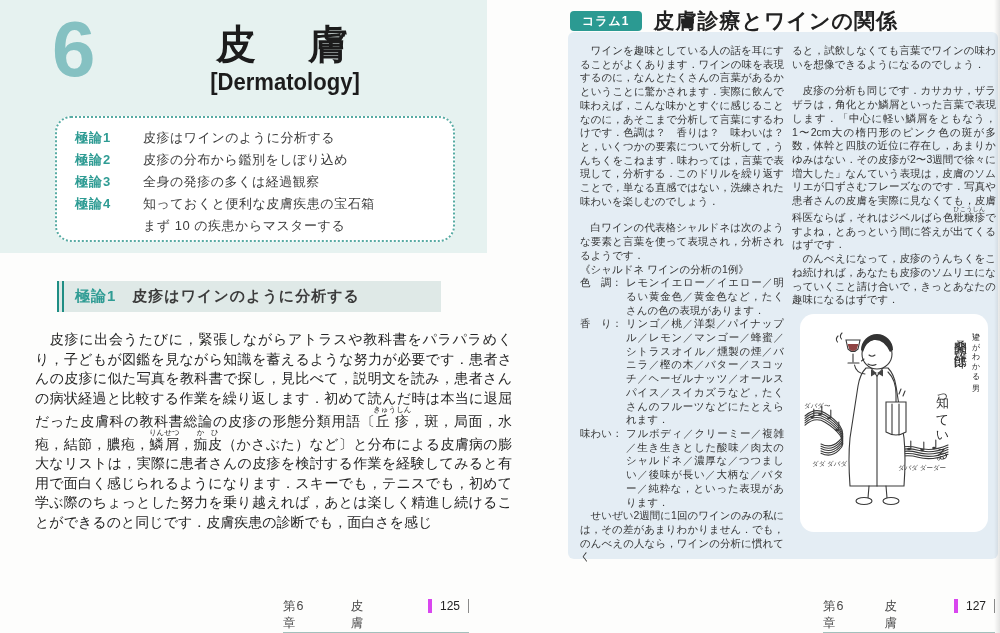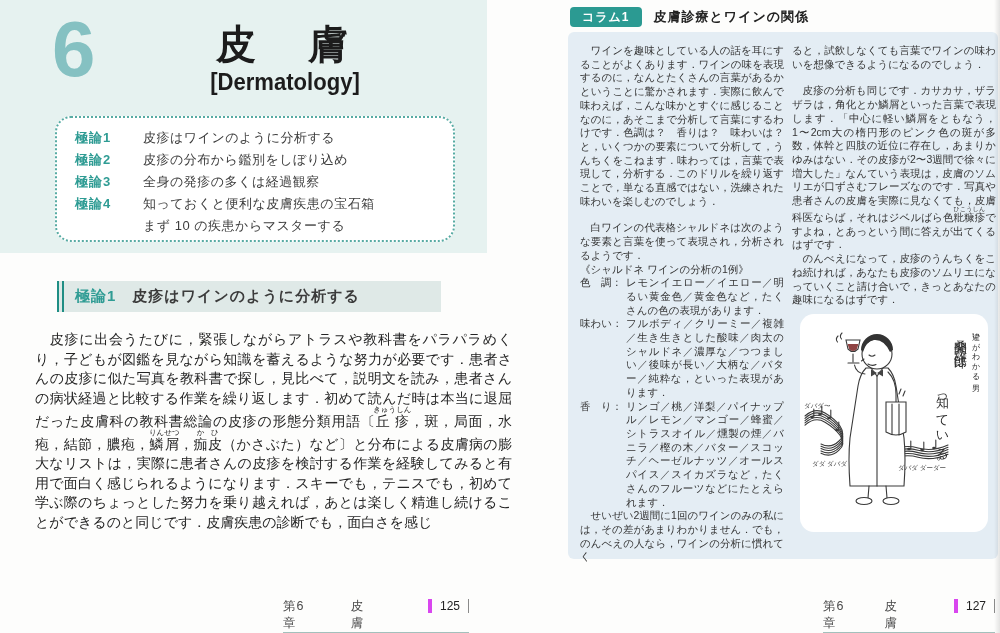--- a/index.html
+++ b/index.html
@@ -42,21 +42,21 @@
   .footer-right{left:823px;top:598px;width:172px;}
   .f-chapter{letter-spacing:1px;}
   .f-title{letter-spacing:2px;margin-left:8px;}
   .page-number{border-left:4px solid #d946ef;border-right:1px solid #8a8a8a;
     padding:0 8px;margin-left:10px;color:#222;font-size:12px;}
 
   
   .column-header{position:absolute;left:570px;top:7px;display:flex;align-items:center;}
   .badge{background:#2b9a92;color:#fff;font-size:12px;font-weight:bold;letter-spacing:1px;
     padding:3px 12px;border-radius:4px;line-height:1.2;}
-  .column-title{font-size:13px;font-weight:bold;color:#222;letter-spacing:1px;margin-left:12px;}
+  .column-title{font-size:21px;font-weight:bold;color:#222;letter-spacing:1px;margin-left:12px;}
   .panel{position:absolute;left:568px;top:32px;width:430px;height:527px;background:#e4edf4;border-radius:6px;}
   .txt-col{position:absolute;top:44px;width:204px;font-size:10.5px;line-height:13.7px;
     text-align:justify;color:#343434;}
   .txt-col p{margin:0;}
   .txt-col .gap{margin-top:13px;}
   .col-1{left:580px;}
   .col-2{left:792px;height:268px;overflow:hidden;}
   .txt-col rt{font-size:6px;}
   .analysis-item{display:flex;}
   .a-label{flex:0 0 46px;white-space:nowrap;}
@@ -135,26 +135,26 @@
 
   <div class="txt-col col-1">
     <p>　ワインを趣味としている人の話を耳にすることがよくあります．ワインの味を表現するのに，なんとたくさんの言葉があるかということに驚かされます．実際に飲んで味わえば，こんな味かとすぐに感じることなのに，あそこまで分析して言葉にするわけです．色調は？　香りは？　味わいは？　と，いくつかの要素について分析して，うんちくをこねます．味わっては，言葉で表現して，分析する．このドリルを繰り返すことで，単なる直感ではない，洗練された味わいを楽しむのでしょう．</p>
     <p class="gap">　白ワインの代表格シャルドネは次のような要素と言葉を使って表現され，分析されるようです．</p>
     <p>《シャルドネ ワインの分析の1例》</p>
     <div class="analysis-item">
       <span class="a-label">色　調：</span>
       <span class="a-text">レモンイエロー／イエロー／明るい黄金色／黄金色など，たくさんの色の表現があります．</span>
     </div>
     <div class="analysis-item">
+      <span class="a-label">香　り：</span>
+      <span class="a-text">リンゴ／桃／洋梨／パイナップル／レモン／マンゴー／蜂蜜／シトラスオイル／燻製の煙／バニラ／樫の木／バター／スコッチ／ヘーゼルナッツ／オールスパイス／スイカズラなど，たくさんのフルーツなどにたとえられます．</span>
+    </div>
+    <div class="analysis-item">
       <span class="a-label">味わい：</span>
       <span class="a-text">フルボディ／クリーミー／複雑／生き生きとした酸味／肉太のシャルドネ／濃厚な／つつましい／後味が長い／大柄な／バター／純粋な，といった表現があります．</span>
-    </div>
-    <div class="analysis-item">
-      <span class="a-label">香　り：</span>
-      <span class="a-text">リンゴ／桃／洋梨／パイナップル／レモン／マンゴー／蜂蜜／シトラスオイル／燻製の煙／バニラ／樫の木／バター／スコッチ／ヘーゼルナッツ／オールスパイス／スイカズラなど，たくさんのフルーツなどにたとえられます．</span>
     </div>
     <p>　せいぜい2週間に1回のワインのみの私には，その差があまりわかりません．でも，のんべえの人なら，ワインの分析に慣れてく</p>
   </div>
 
   <div class="txt-col col-2">
     <p>ると，試飲しなくても言葉でワインの味わいを想像できるようになるのでしょう．</p>
     <p class="gap"><span>　皮疹の分析も同じです．カサカサ，ザラザラは，角化とか鱗屑といった言葉で表現します．「中心に軽い鱗屑をともなう，1〜2cm大の楕円形のピンク色の斑が多数，体幹と四肢の近位に存在し，あまりかゆみはない．その皮疹が2〜3週間で徐々に増大した」なんていう表現は，皮膚のソムリエが口ずさむフレーズなのです．写真や患者さんの皮膚を実際に見なくても，皮膚科医ならば，それはジベルばら色</span><ruby><span>粃糠疹</span><rt>ひこうしん</rt></ruby><span>ですよね，とあっという間に答えが出てくるはずです．</span></p>
     <p>　のんべえになって，皮疹のうんちくをこね続ければ，あなたも皮疹のソムリエになっていくこと請け合いで，きっとあなたの趣味になるはずです．</p>
   </div>
 

